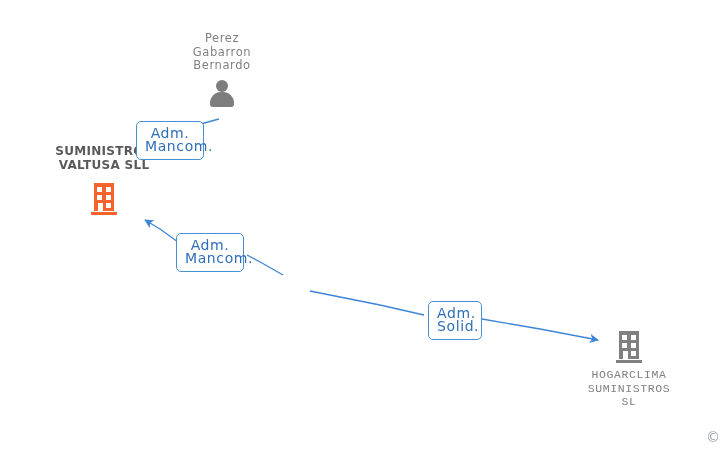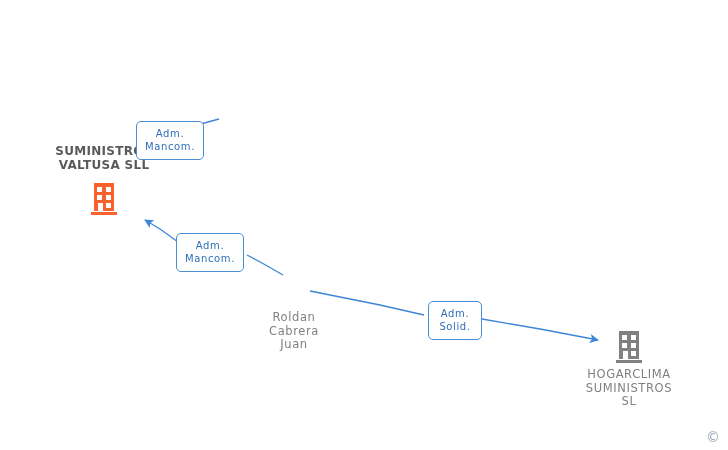--- a/index.html
+++ b/index.html
@@ -113,21 +113,21 @@
   }
 
   
   .chip {
     position: absolute;
     box-sizing: border-box;
     border: 1px solid #4a8fd4;
     border-radius: 5px;
     background: #ffffff;
     color: #2f6fba;
-    font-size: 10px;
+    font-size: 14px;
     line-height: 13px;
     letter-spacing: 0.6px;
     text-align: center;
     padding: 5px 8px 6px;
     white-space: pre-line;
     box-shadow: 0 0 0 0 rgba(0,0,0,0);
   }
 
   
   #watermark {
@@ -176,44 +176,47 @@
       <path d="M 283 275 L 262 263 L 247 255" stroke="#3d85d8" stroke-width="1.3" fill="none"></path>
       <path d="M 178 242 L 160 229 L 145 220" stroke="#3d85d8" stroke-width="1.3" fill="none" marker-end="url(#arrowblue)"></path>
     </g>
 
     <g>
       <path d="M 310 291 L 380 305 L 424 315" stroke="#3d85d8" stroke-width="1.3" fill="none"></path>
       <path d="M 482 319 L 540 329 L 598 340" stroke="#3d85d8" stroke-width="1.3" fill="none" marker-end="url(#arrowblue)"></path>
     </g>
   </svg>
 
+  <div class="node" style="left:168px; top:32px; width:108px;">
+    <div class="node-label">Perez
+Gabarron
+Bernardo</div>
+    <div class="avatar" style="margin-top:6px;">
+      <div class="head"></div>
+      <div class="body"></div>
+    </div>
+  </div>
 
   <div class="node" style="left:33px; top:144px; width:142px;">
     <div class="node-label company">SUMINISTROS
 VALTUSA SLL</div>
     <div class="building" style="color:#f4622e; margin-top:11px;">
       <div class="tower"></div>
       <div class="win" style="left:6px;  top:4px;"></div>
       <div class="win" style="left:15px; top:4px;"></div>
       <div class="win" style="left:6px;  top:12px;"></div>
       <div class="win" style="left:15px; top:12px;"></div>
       <div class="win" style="left:15px; top:20px;"></div>
       <div class="door"></div>
       <div class="base"></div>
     </div>
   </div>
 
-  <div class="node" style="left:240px; top:278px; width:108px;">
-    <div class="avatar"></div>
-    <div class="node-label" style="margin-top:5px;">Roldan
-Cabrera
-Juan</div>
-  </div>
-
-  <div class="node" style="left:573px; top:331px; width:112px;">
+
+  <div class="node" style="left:573px; top:331px; width:112px;font-family:Liberation Mono, monospace;">
     <div class="building" style="color:#808080;">
       <div class="tower"></div>
       <div class="win" style="left:6px;  top:4px;"></div>
       <div class="win" style="left:15px; top:4px;"></div>
       <div class="win" style="left:6px;  top:12px;"></div>
       <div class="win" style="left:15px; top:12px;"></div>
       <div class="win" style="left:15px; top:20px;"></div>
       <div class="door"></div>
       <div class="base"></div>
     </div>

